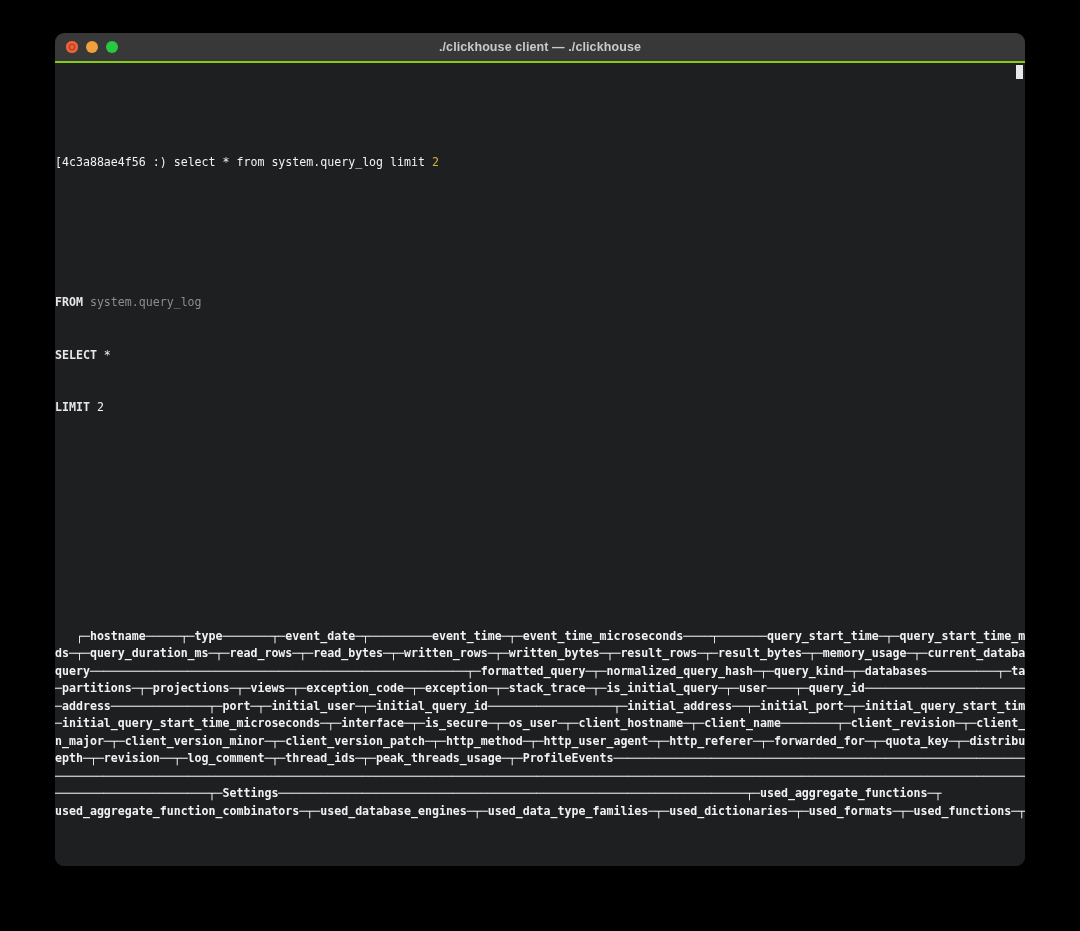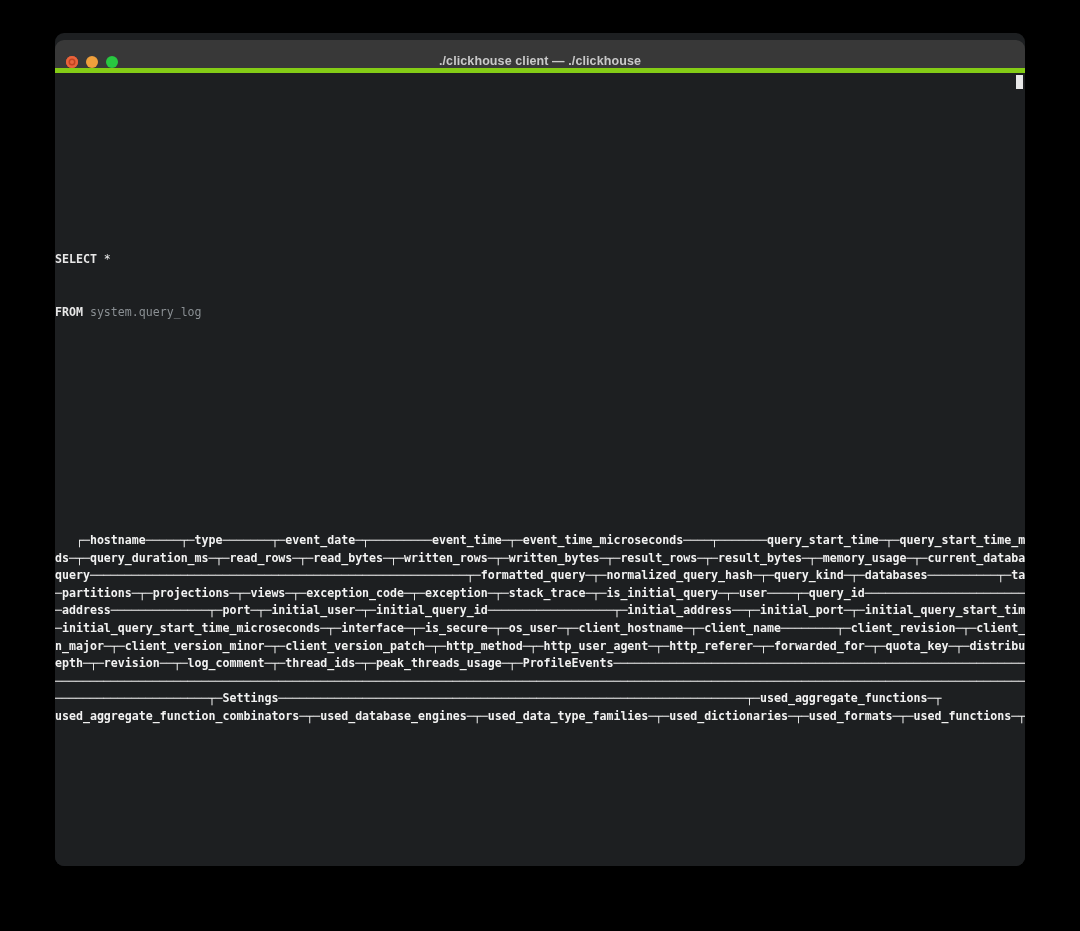--- a/index.html
+++ b/index.html
@@ -23,27 +23,26 @@
     border-radius: 9px;
     box-shadow: 0 10px 40px rgba(0,0,0,0.75);
     overflow: hidden;
     display: flex;
     flex-direction: column;
   }
   #titlebar {
     height: 28px;
     min-height: 28px;
     background: #383838;
-    border-bottom: 5px solid #84cc16;
+    border-bottom: 2px solid #84cc16;
     display: flex;
-    align-items: flex-end;
+    align-items: center;
     position: relative;
     border-top-left-radius: 9px;
     border-top-right-radius: 9px;
-    margin-top: 7px;
   }
   #traffic {
     display: flex;
     gap: 8px;
     padding-left: 11px;
     align-items: center;
   }
   .dot {
     width: 12px;
     height: 12px;
@@ -107,25 +106,27 @@
       <span class="dot min"></span>
       <span class="dot max"></span>
     </div>
     <div id="title-text">./clickhouse client — ./clickhouse</div>
   </div>
 
   <div id="term">
     <div id="cursor-bar"></div>
 
     
+    <div class="line"><span class="white">[4c3a88ae4f56 :) </span><span class="white">select * from system.query_log limit </span><span class="num">2</span></div>
 
     <div class="blank"></div>
 
+    <div class="line"><span class="kw">FROM</span><span class="ident"> system.query_log</span></div>
     <div class="line"><span class="kw">SELECT</span><span class="white"> *</span></div>
-    <div class="line"><span class="kw">FROM</span><span class="ident"> system.query_log</span></div>
+    <div class="line"><span class="kw">LIMIT</span><span class="white"> 2</span></div>
 
     <div class="blank"></div>
 
 
     <div class="blank"></div>
 
     <div id="header-block"><div class="line gridtxt">   ┌─hostname─────┬─type───────┬─event_date─┬─────────event_time─┬─event_time_microseconds────┬───────query_start_time─┬─query_start_time_microsecon</div><div class="line gridtxt">ds─┬─query_duration_ms─┬─read_rows─┬─read_bytes─┬─written_rows─┬─written_bytes─┬─result_rows─┬─result_bytes─┬─memory_usage─┬─current_database─┬</div><div class="line gridtxt">query──────────────────────────────────────────────────────┬─formatted_query─┬─normalized_query_hash─┬─query_kind─┬─databases──────────┬─tables─┬─columns─┬</div><div class="line gridtxt">─partitions─┬─projections─┬─views─┬─exception_code─┬─exception─┬─stack_trace─┬─is_initial_query─┬─user────┬─query_id────────────────────────────</div><div class="line gridtxt">─address──────────────┬─port─┬─initial_user─┬─initial_query_id──────────────────┬─initial_address──┬─initial_port─┬─initial_query_start_time─┬</div><div class="line gridtxt">─initial_query_start_time_microseconds─┬─interface─┬─is_secure─┬─os_user─┬─client_hostname─┬─client_name────────┬─client_revision─┬─client_versio</div><div class="line gridtxt">n_major─┬─client_version_minor─┬─client_version_patch─┬─http_method─┬─http_user_agent─┬─http_referer─┬─forwarded_for─┬─quota_key─┬─distributed_d</div><div class="line gridtxt">epth─┬─revision──┬─log_comment─┬─thread_ids─┬─peak_threads_usage─┬─ProfileEvents────────────────────────────────────────────────────────────────</div><div class="line gridtxt">──────────────────────────────────────────────────────────────────────────────────────────────────────────────────────────────────────────────</div><div class="line gridtxt">──────────────────────┬─Settings───────────────────────────────────────────────────────────────────┬─used_aggregate_functions─┬</div><div class="line gridtxt">used_aggregate_function_combinators─┬─used_database_engines─┬─used_data_type_families─┬─used_dictionaries─┬─used_formats─┬─used_functions─┬─used</div></div>
     
     
     

